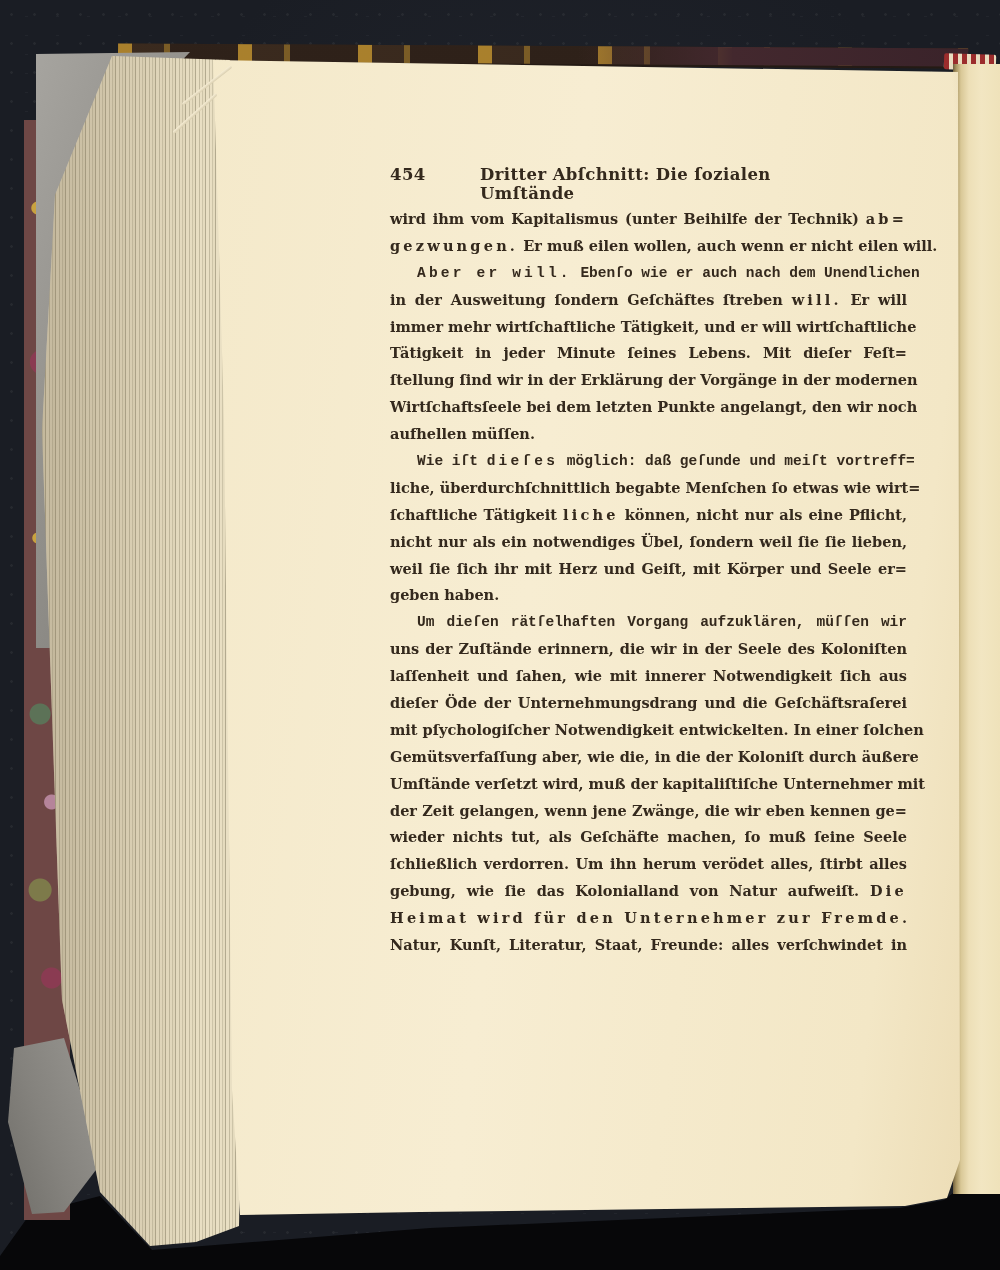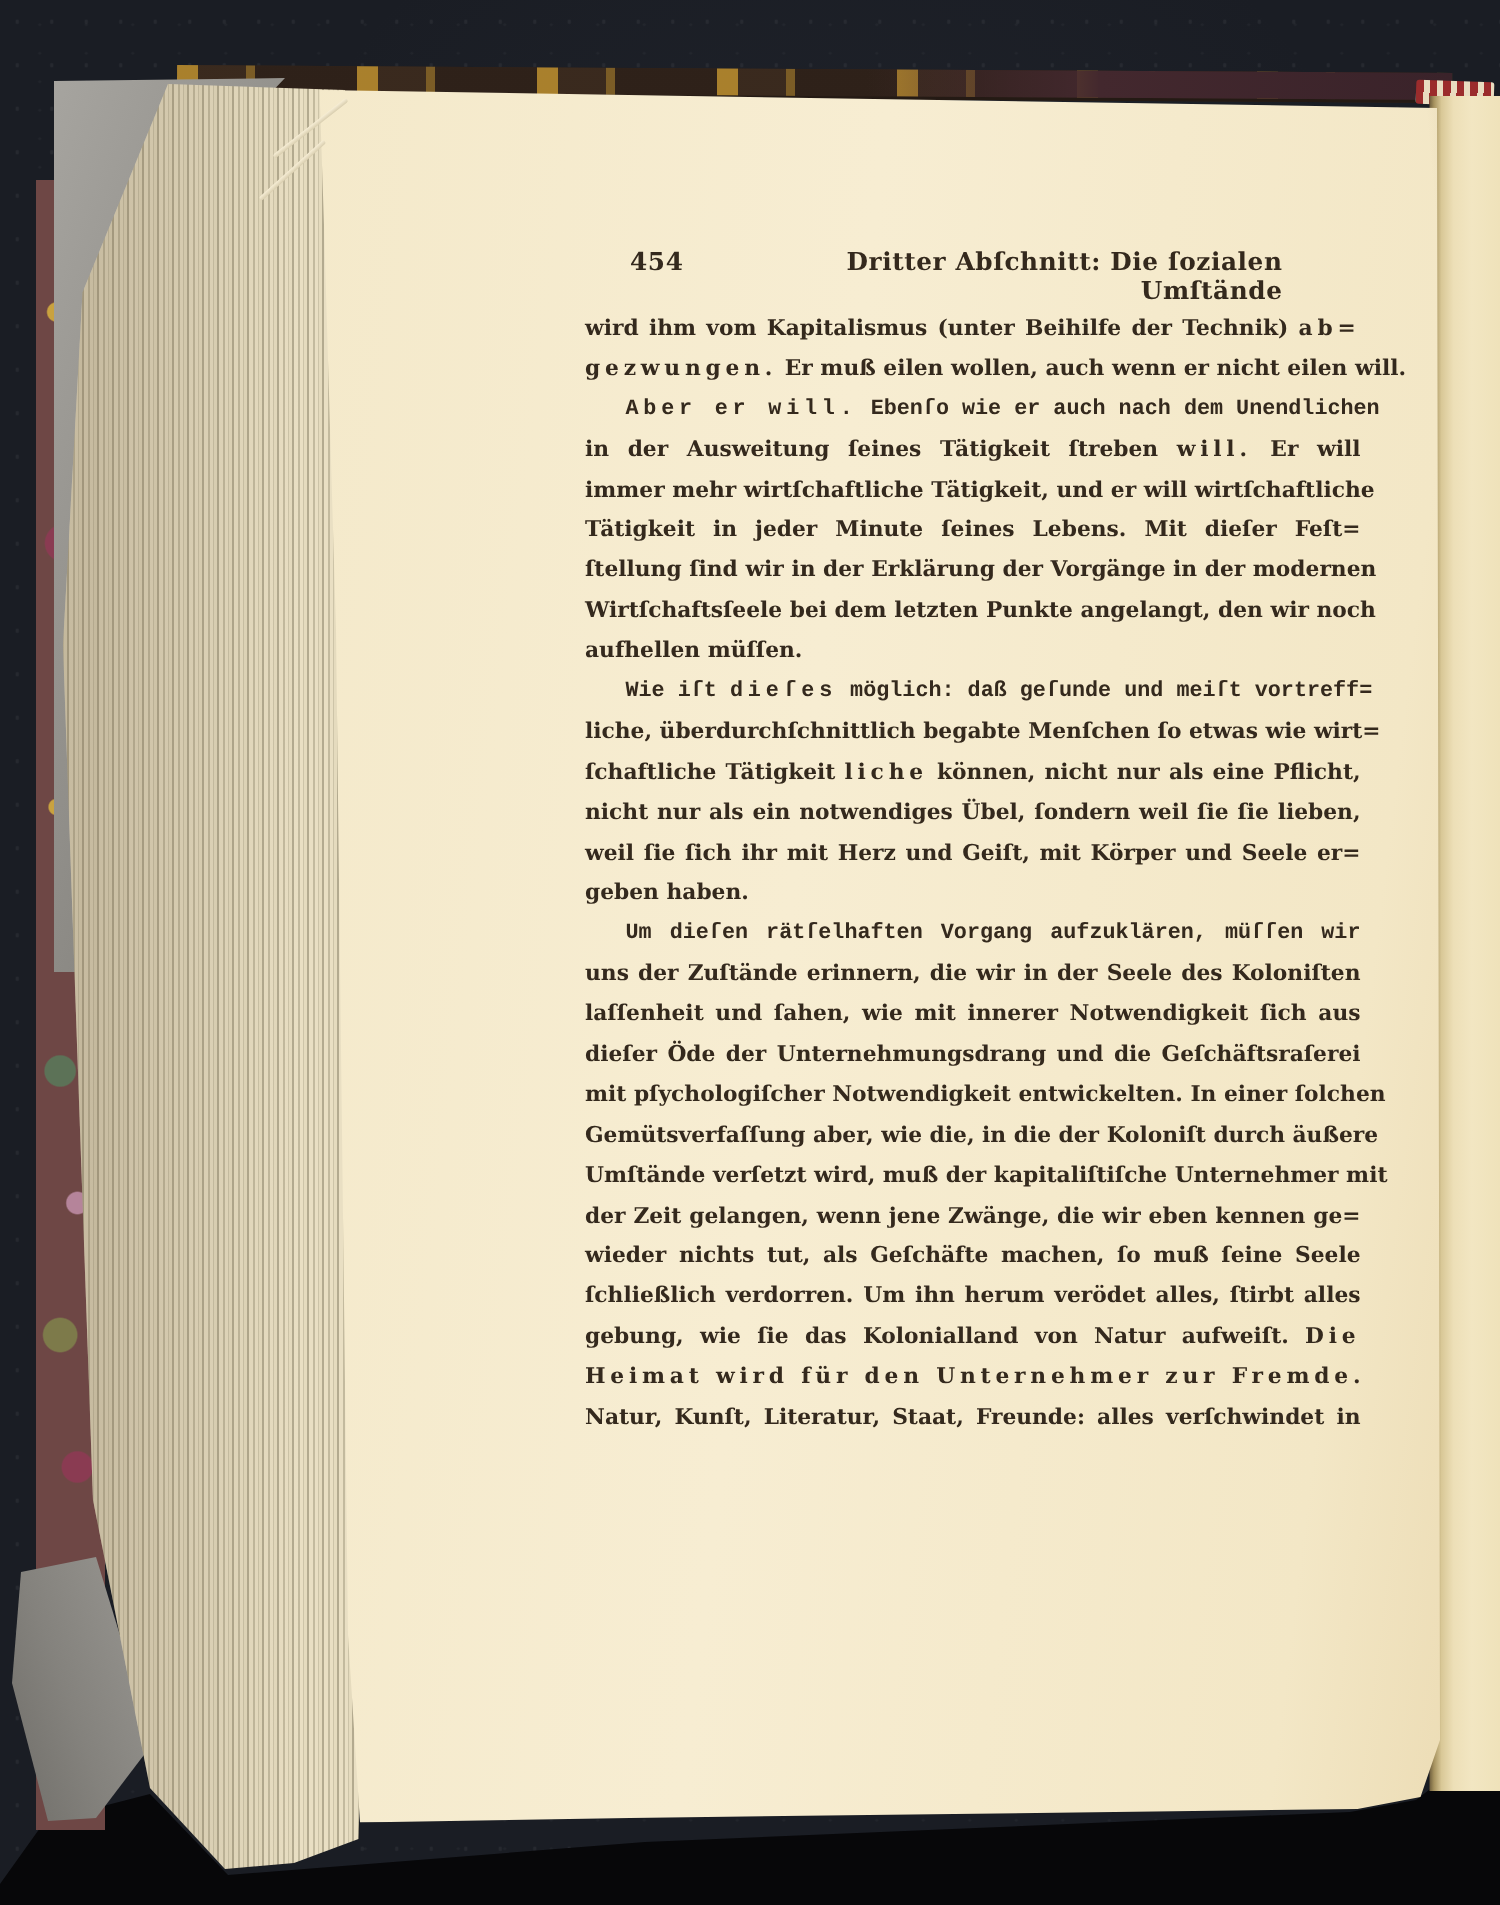--- a/index.html
+++ b/index.html
@@ -102,23 +102,23 @@
       linear-gradient(100deg, rgba(150,125,80,.28) 0%, rgba(0,0,0,0) 4%),
       linear-gradient(265deg, rgba(140,115,70,.30) 0%, rgba(0,0,0,0) 5%),
       linear-gradient(180deg, rgba(130,105,60,.22) 0%, rgba(0,0,0,0) 2.2%),
       linear-gradient(0deg, rgba(130,105,60,.18) 0%, rgba(0,0,0,0) 3%),
       linear-gradient(97deg,#ecdfbb 0%,#f4e9ca 16%,#f7edd2 52%,#f3e7c6 86%,#ead9b0 100%);
     clip-path:polygon(213px 60px,958px 72px,960px 1160px,947px 1198px,905px 1206px,420px 1212px,240px 1215px,232px 1090px,224px 420px,216px 150px);
   }
 
   
   #content{left:390px;top:165px;width:517px;color:#34291d;}
-  #header-row{display:flex;align-items:baseline;height:26px;font-size:16.5px;font-weight:bold;letter-spacing:.4px;margin-left:30px;}
+  #header-row{display:flex;align-items:baseline;height:26px;font-size:16.5px;font-weight:bold;letter-spacing:.4px;}
   #page-number{width:90px;}
-  #running-header{flex:1;text-align:right;padding-right:52px;}
+  #running-header{flex:1;text-align:left;padding-right:52px;}
   #lines{margin-top:15px;}
   .line{
     height:26.9px;line-height:26.9px;font-size:14.5px;font-weight:bold;
     text-align:justify;text-align-last:justify;white-space:nowrap;
   }
   .line.indent{text-indent:27px;font-family:Liberation Mono, monospace;}
   .line.end{text-align-last:left;}
   .sp{letter-spacing:3.2px;}
 </style>
 </head>
@@ -149,21 +149,21 @@
 
   <div class="abs" id="content">
     <div id="header-row">
       <span id="page-number">454</span>
       <span id="running-header">Dritter Abſchnitt: Die ſozialen Umſtände</span>
     </div>
     <div id="lines">
         <div class="line"><span>wird ihm vom Kapitalismus (unter Beihilfe der Technik) </span><span class="sp">ab=</span></div>
         <div class="line"><span class="sp">gezwungen.</span><span> Er muß eilen wollen, auch wenn er nicht eilen will.</span></div>
         <div class="line indent"><span class="sp">Aber er will.</span><span> Ebenſo wie er auch nach dem Unendlichen</span></div>
-        <div class="line"><span>in der Ausweitung ſeines Tätigkeit ſtreben </span><span class="sp">will.</span><span> Er will</span></div>
+        <div class="line"><span>in der Ausweitung ſondern Geſchäftes ſtreben </span><span class="sp">will.</span><span> Er will</span></div>
         <div class="line"><span>immer mehr wirtſchaftliche Tätigkeit, und er will wirtſchaftliche</span></div>
         <div class="line"><span>Tätigkeit in jeder Minute ſeines Lebens. Mit dieſer Feſt=</span></div>
         <div class="line"><span>ſtellung ſind wir in der Erklärung der Vorgänge in der modernen</span></div>
         <div class="line"><span>Wirtſchaftsſeele bei dem letzten Punkte angelangt, den wir noch</span></div>
         <div class="line end"><span>aufhellen müſſen.</span></div>
         <div class="line indent"><span>Wie iſt </span><span class="sp">dieſes</span><span> möglich: daß geſunde und meiſt vortreff=</span></div>
         <div class="line"><span>liche, überdurchſchnittlich begabte Menſchen ſo etwas wie wirt=</span></div>
         <div class="line"><span>ſchaftliche Tätigkeit </span><span class="sp">liche</span><span> können, nicht nur als eine Pflicht,</span></div>
         <div class="line"><span>nicht nur als ein notwendiges Übel, ſondern weil ſie ſie lieben,</span></div>
         <div class="line"><span>weil ſie ſich ihr mit Herz und Geiſt, mit Körper und Seele er=</span></div>

